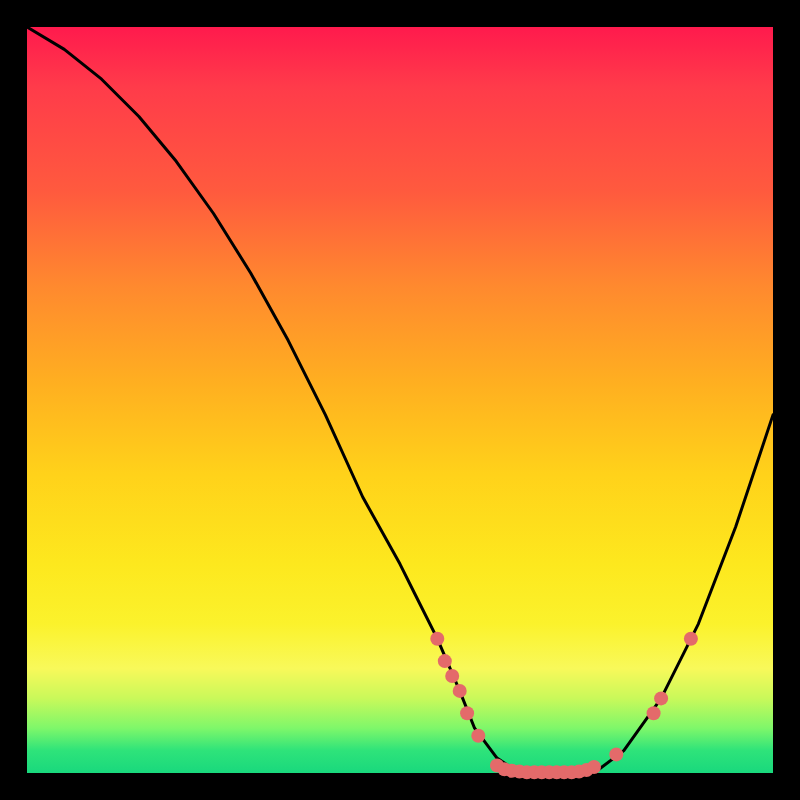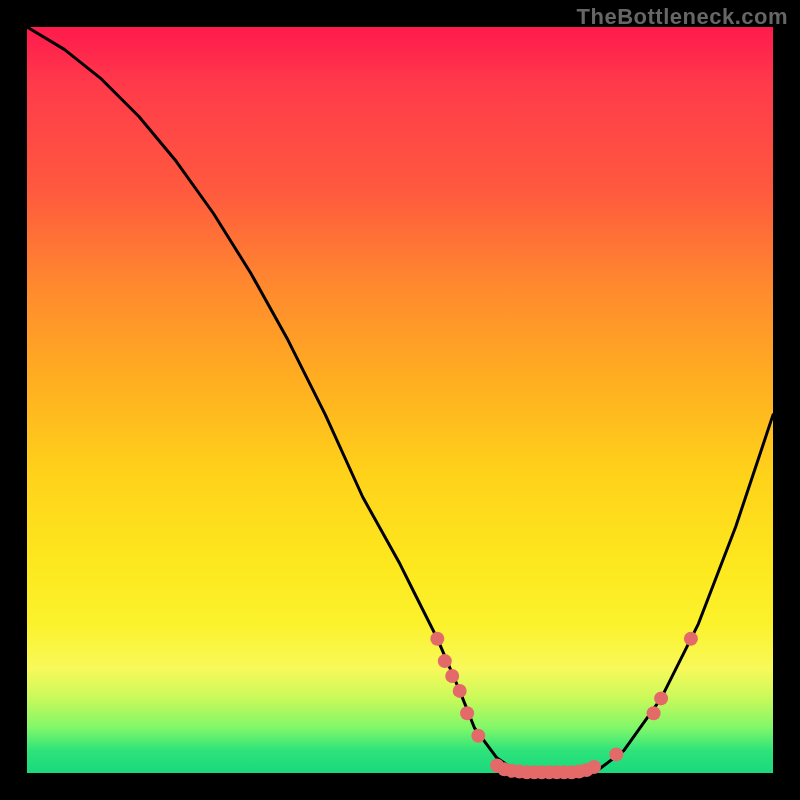--- a/index.html
+++ b/index.html
@@ -60,21 +60,20 @@
     width: 746px;
     height: 746px;
     z-index: 5;
     overflow: visible;
   }
 </style>
 </head>
 <body>
 
 <div class="outer">
-  <div class="watermark">TheBottleneck.com</div>
 
   <div class="plot"></div>
 
   <svg class="curve" viewBox="0 0 746 746" preserveAspectRatio="none">
     <path id="curve-path" fill="none" stroke="#000000" stroke-width="3" stroke-linecap="round" stroke-linejoin="round" d="M0.0 0.0 L37.3 22.4 L74.6 52.2 L111.9 89.5 L149.2 134.3 L186.5 186.5 L223.8 246.2 L261.1 313.3 L298.4 387.9 L335.7 470.0 L373.0 537.1 L387.9 567.0 L410.3 611.7 L432.7 663.9 L447.6 701.2 L470.0 731.1 L492.4 746.0 L522.2 746.0 L544.6 746.0 L567.0 746.0 L596.8 723.6 L634.1 671.4 L671.4 596.8 L708.7 499.8 L746.0 387.9"></path>
     <g id="markers-group">
         <circle cx="410.3" cy="611.7" r="7" fill="#e46a6a"></circle>
         <circle cx="417.8" cy="634.1" r="7" fill="#e46a6a"></circle>
         <circle cx="425.2" cy="649.0" r="7" fill="#e46a6a"></circle>
         <circle cx="432.7" cy="663.9" r="7" fill="#e46a6a"></circle>

